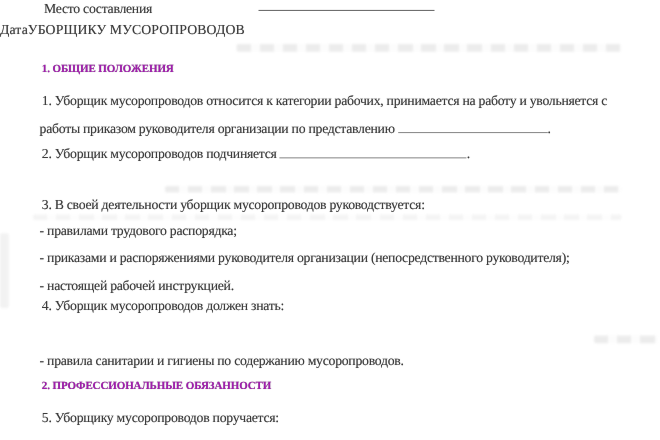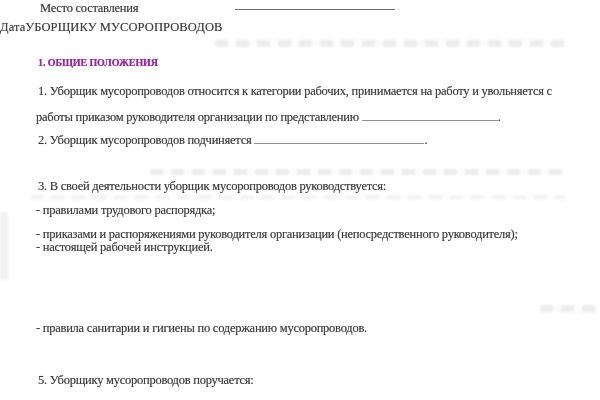--- a/index.html
+++ b/index.html
@@ -85,22 +85,24 @@
     <span class="blank" style="width:170px;"></span><span>.</span>
   </div>
 
   <div class="line" style="left:38px; top:155px;margin-top:24px;">3. В своей деятельности уборщик мусоропроводов руководствуется:</div>
 
 
   <div class="line" style="left:36px; top:227px;">- приказами и распоряжениями руководителя организации (непосредственного руководителя);</div>
 
   <div class="line" style="left:36px; top:203px;">- правилами трудового распорядка;</div>
 
-  <div class="line" style="left:36px; top:240px;">- настоящей рабочей инструкцией.</div>
+  <div class="line" style="left:36px; top:253px;">- настоящей рабочей инструкцией.</div>
 
+  <div class="line" style="left:38px; top:271px;">4. Уборщик мусоропроводов должен знать:</div>
 
 
   <div class="line" style="left:36px; top:321px;">- правила санитарии и гигиены по содержанию мусоропроводов.</div>
 
+  <div class="line heading" style="left:38px; top:344px;">2. ПРОФЕССИОНАЛЬНЫЕ ОБЯЗАННОСТИ</div>
 
   <div class="line" style="left:38px; top:373px;">5. Уборщику мусоропроводов поручается:</div>
 
 </div>
 
 </body></html>

